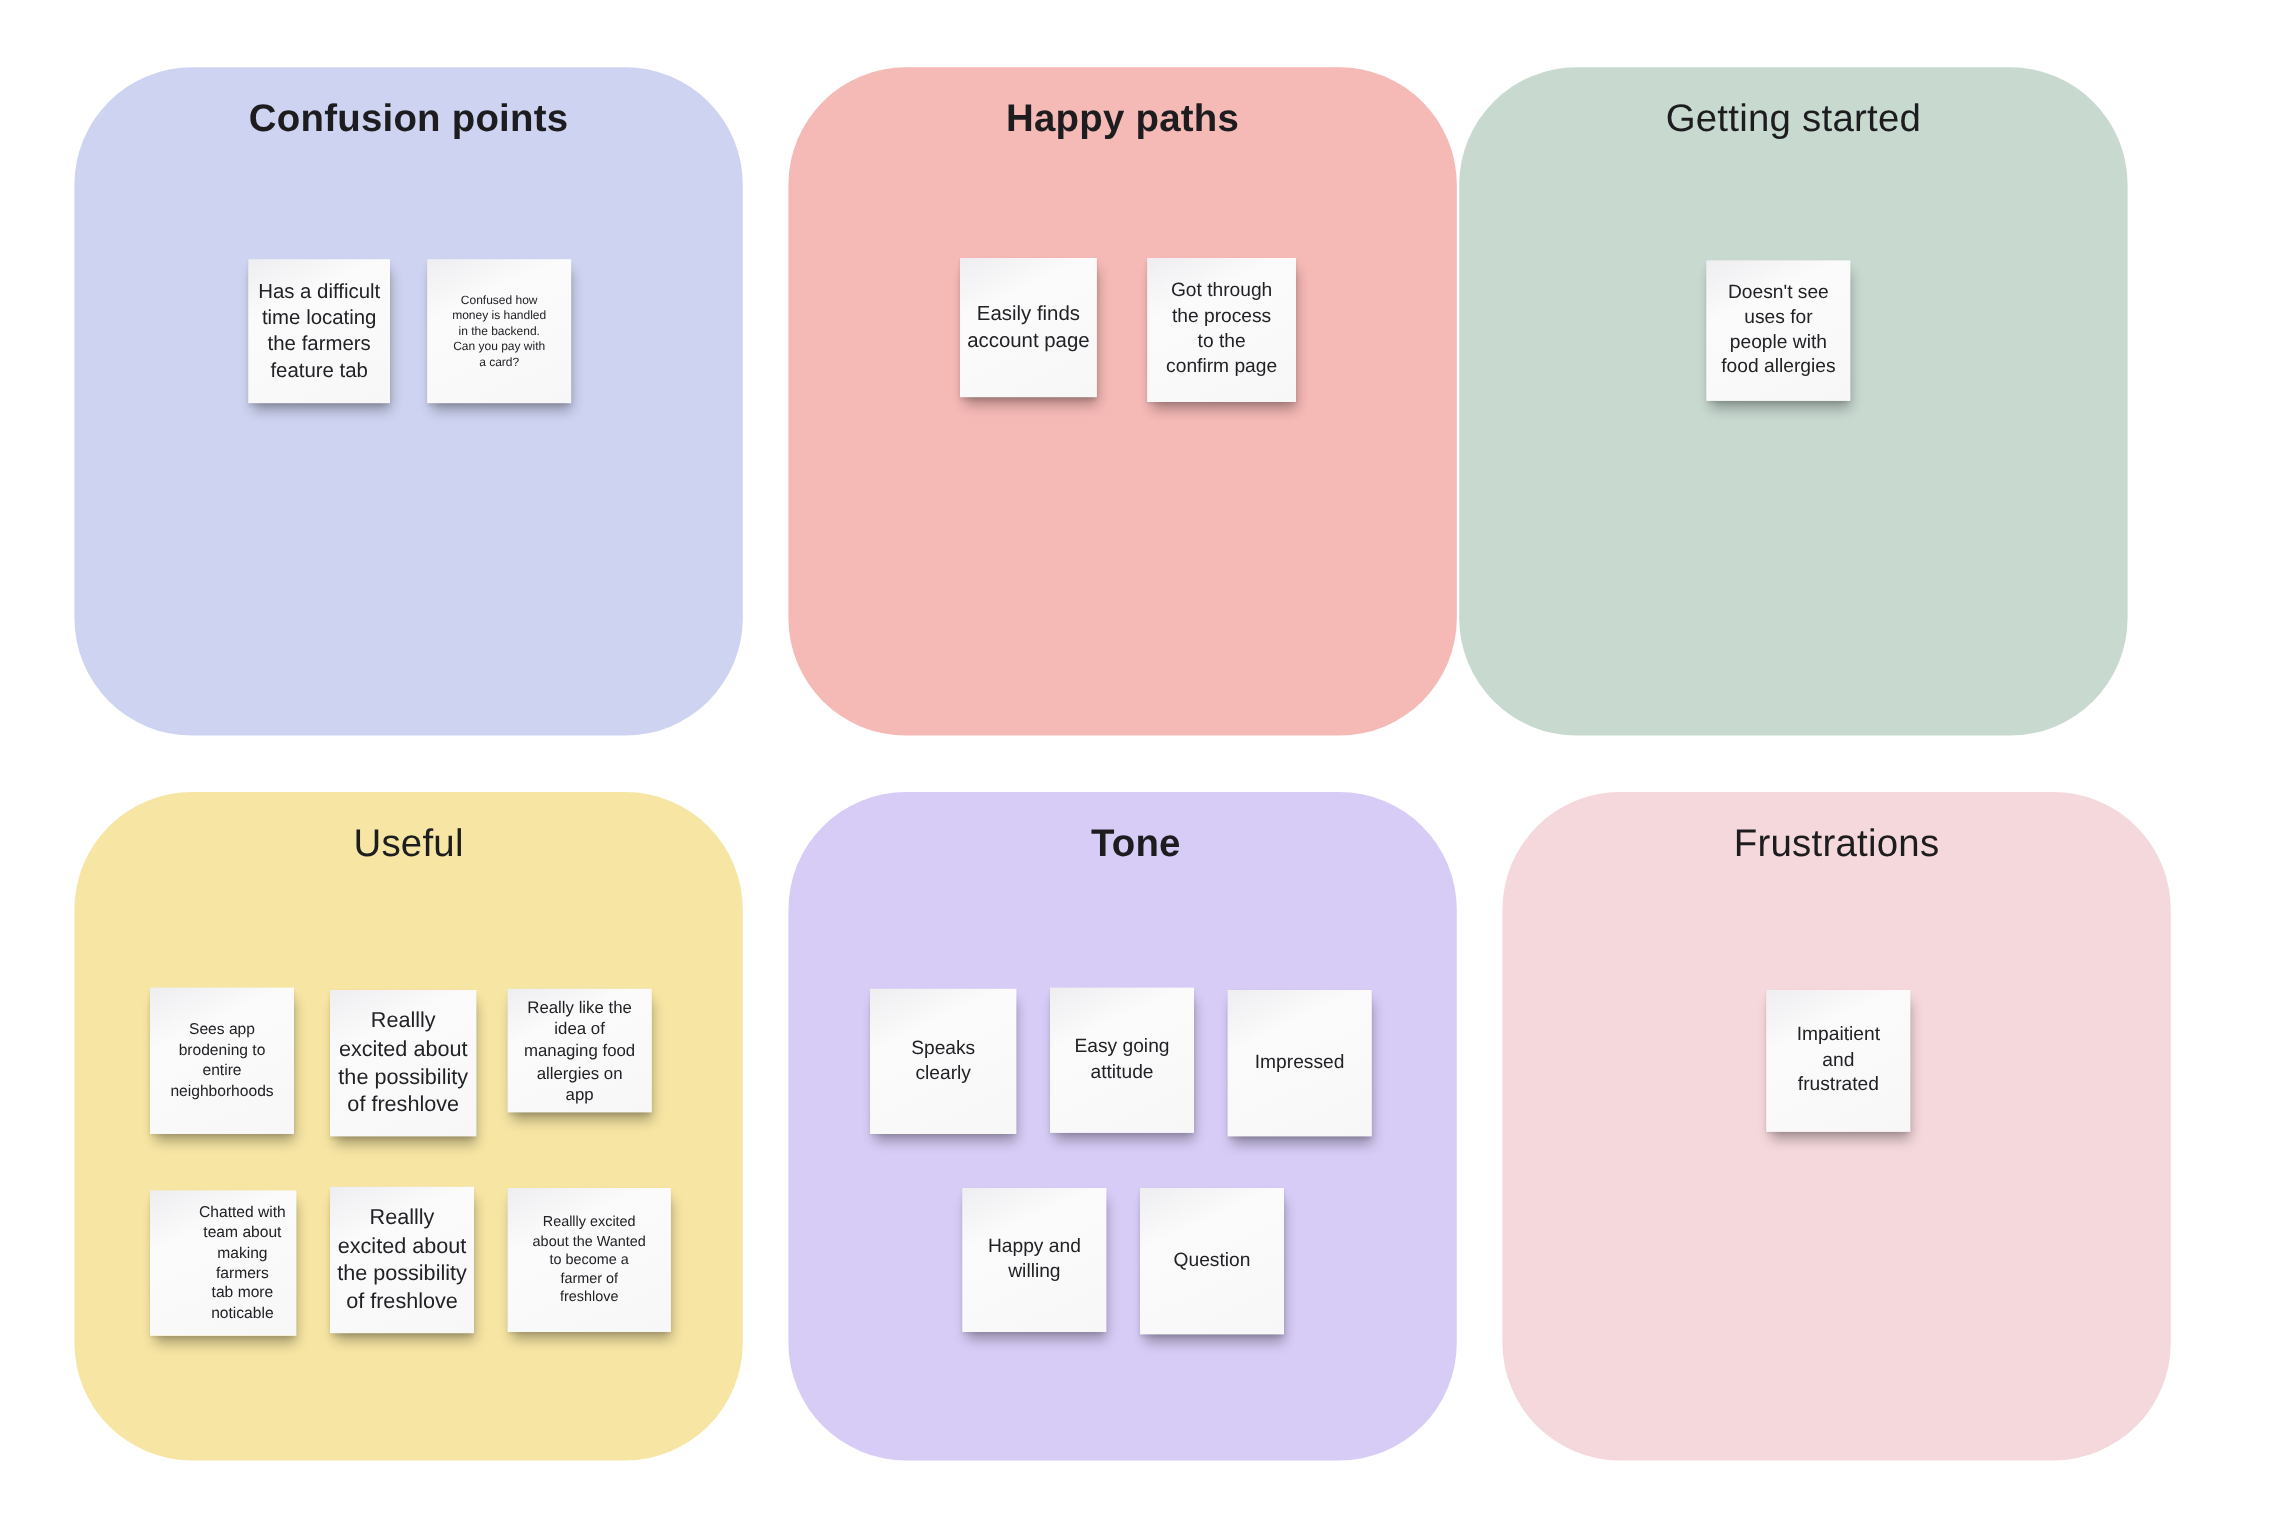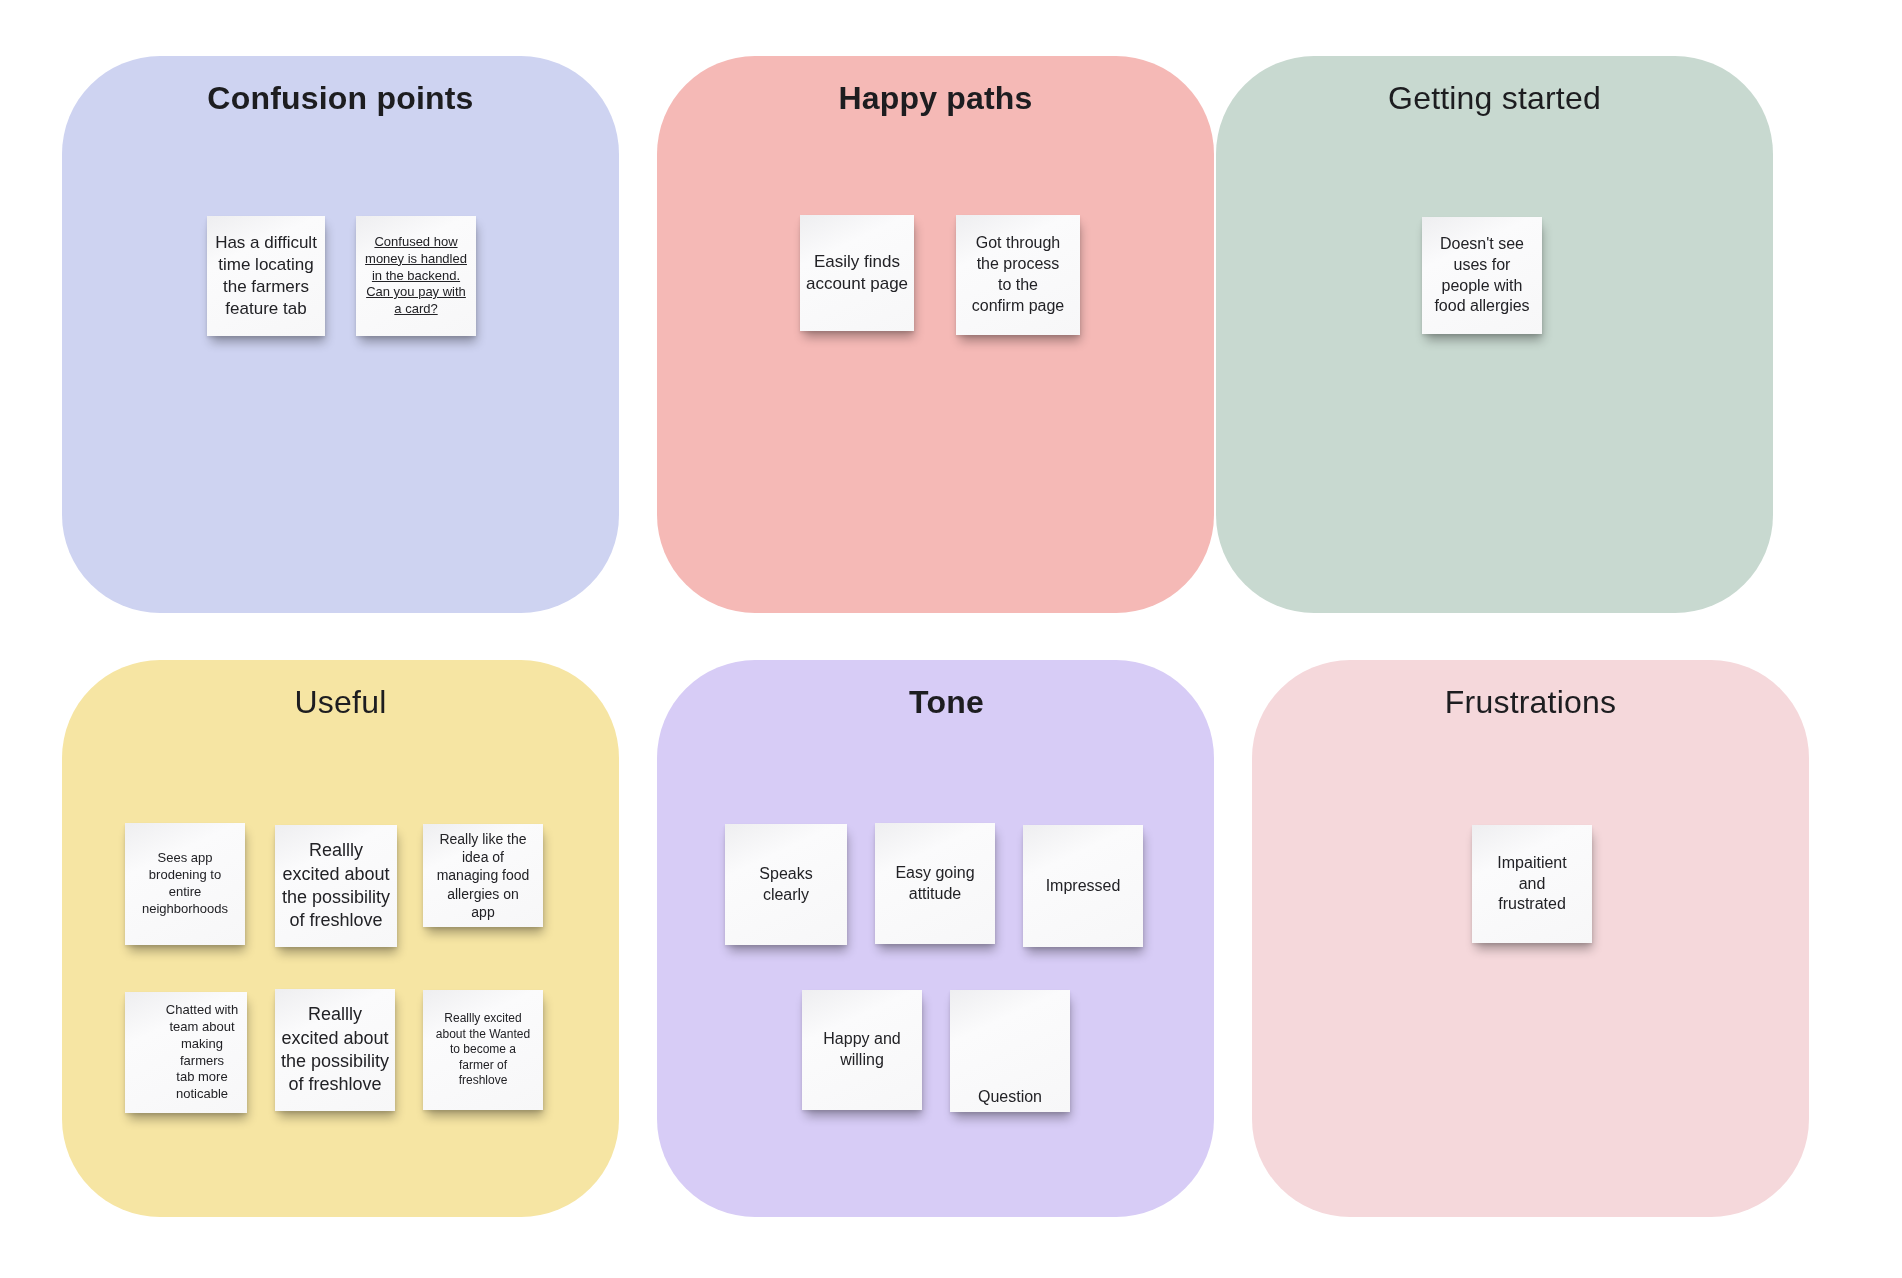--- a/index.html
+++ b/index.html
@@ -54,21 +54,21 @@
   <section class="card" style="left: 62px; top: 56px; background: rgb(206, 211, 241);">
     <h2 class="card-title" style="font-weight: 700;">Confusion points</h2>
     <div class="notes">
         <div class="note" style="left: 145px; top: 160px; width: 118px; height: 120px;">
           <span class="note-text" style="font-size: 17px;">Has a difficult
 time locating
 the farmers
 feature tab</span>
         </div>
         <div class="note" style="left: 294px; top: 160px; width: 120px; height: 120px;">
-          <span class="note-text" style="font-size: 13px; text-decoration: underline;">Confused how
+          <span class="note-text" style="font-size: 10px;">Confused how
 money is handled
 in the backend.
 Can you pay with
 a card?</span>
         </div>
       </div>
   </section>
   <section class="card" style="left: 657px; top: 56px; background: rgb(245, 185, 182);">
     <h2 class="card-title" style="font-weight: 700;">Happy paths</h2>
     <div class="notes">
@@ -123,21 +123,21 @@
 making farmers
 tab more
 noticable</span>
         </div>
         <div class="note" style="left: 213px; top: 329px; width: 120px; height: 122px;">
           <span class="note-text" style="font-size: 18px;">Reallly
 excited about
 the possibility
 of freshlove</span>
         </div>
-        <div class="note" style="left: 361px; top: 330px; width: 120px; height: 120px;">
+        <div class="note" style="left: 361px; top: 330px; width: 136px; height: 120px;">
           <span class="note-text" style="font-size: 12px;">Reallly excited
 about the Wanted
 to become a
 farmer of
 freshlove</span>
         </div>
       </div>
   </section>
   <section class="card" style="left: 657px; top: 660px; background: rgb(215, 204, 246); padding-left: 22px;">
     <h2 class="card-title" style="font-weight: 700;">Tone</h2>
@@ -150,21 +150,21 @@
           <span class="note-text" style="font-size: 16px;">Easy going
 attitude</span>
         </div>
         <div class="note" style="left: 366px; top: 165px; width: 120px; height: 122px;">
           <span class="note-text" style="font-size: 16px;">Impressed</span>
         </div>
         <div class="note" style="left: 145px; top: 330px; width: 120px; height: 120px;">
           <span class="note-text" style="font-size: 16px;">Happy and
 willing</span>
         </div>
-        <div class="note" style="left: 293px; top: 330px; width: 120px; height: 122px; align-items: flex-end;">
+        <div class="note" style="left: 293px; top: 330px; width: 120px; height: 122px;">
           <span class="note-text" style="font-size: 16px;">Question</span>
         </div>
       </div>
   </section>
   <section class="card" style="left: 1252px; top: 660px; background: rgb(245, 216, 219);">
     <h2 class="card-title" style="font-weight: 400;">Frustrations</h2>
     <div class="notes">
         <div class="note" style="left: 220px; top: 165px; width: 120px; height: 118px;">
           <span class="note-text" style="font-size: 16px;">Impaitient
 and

